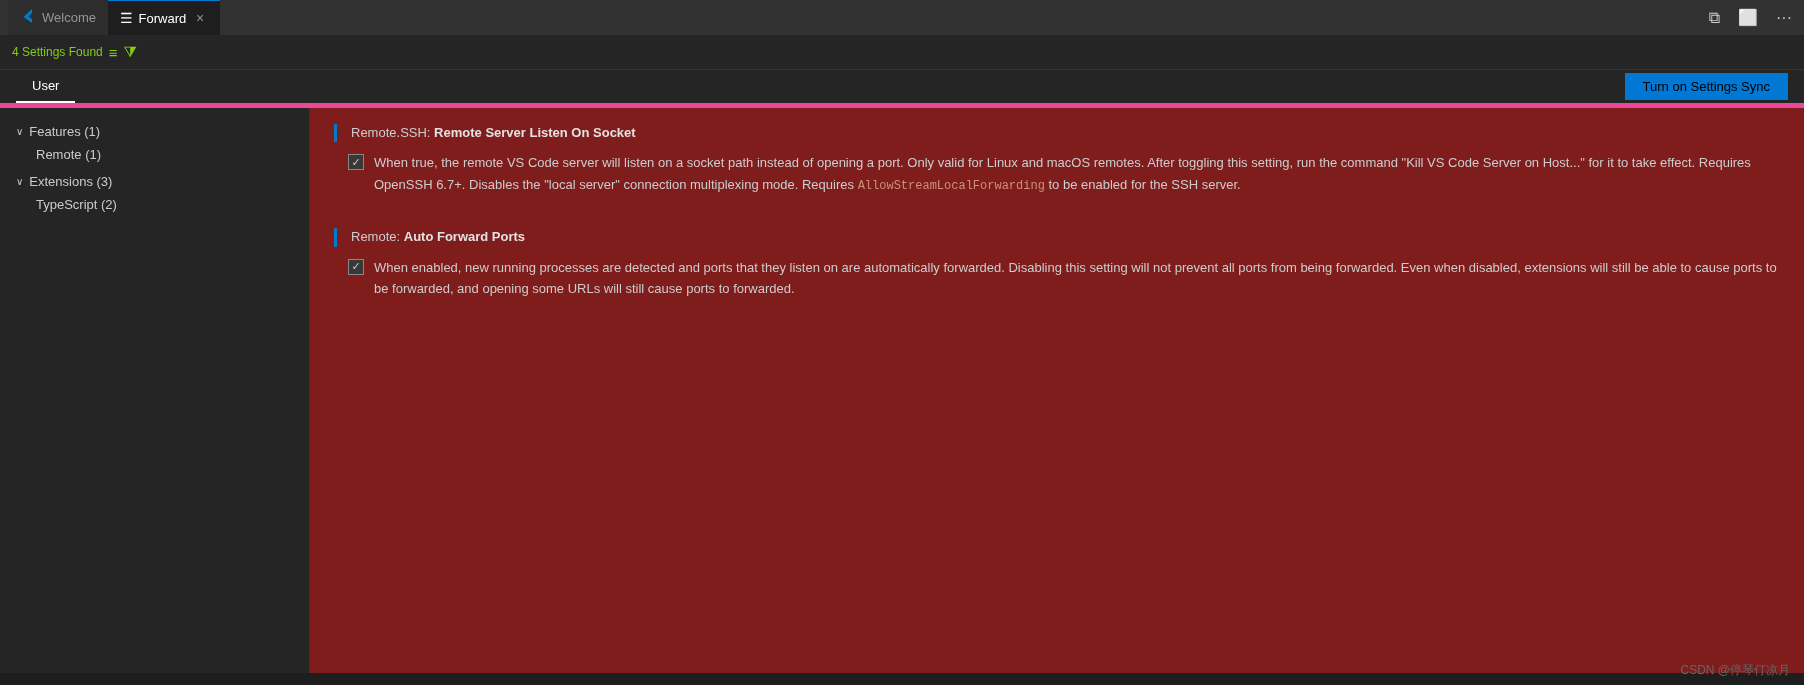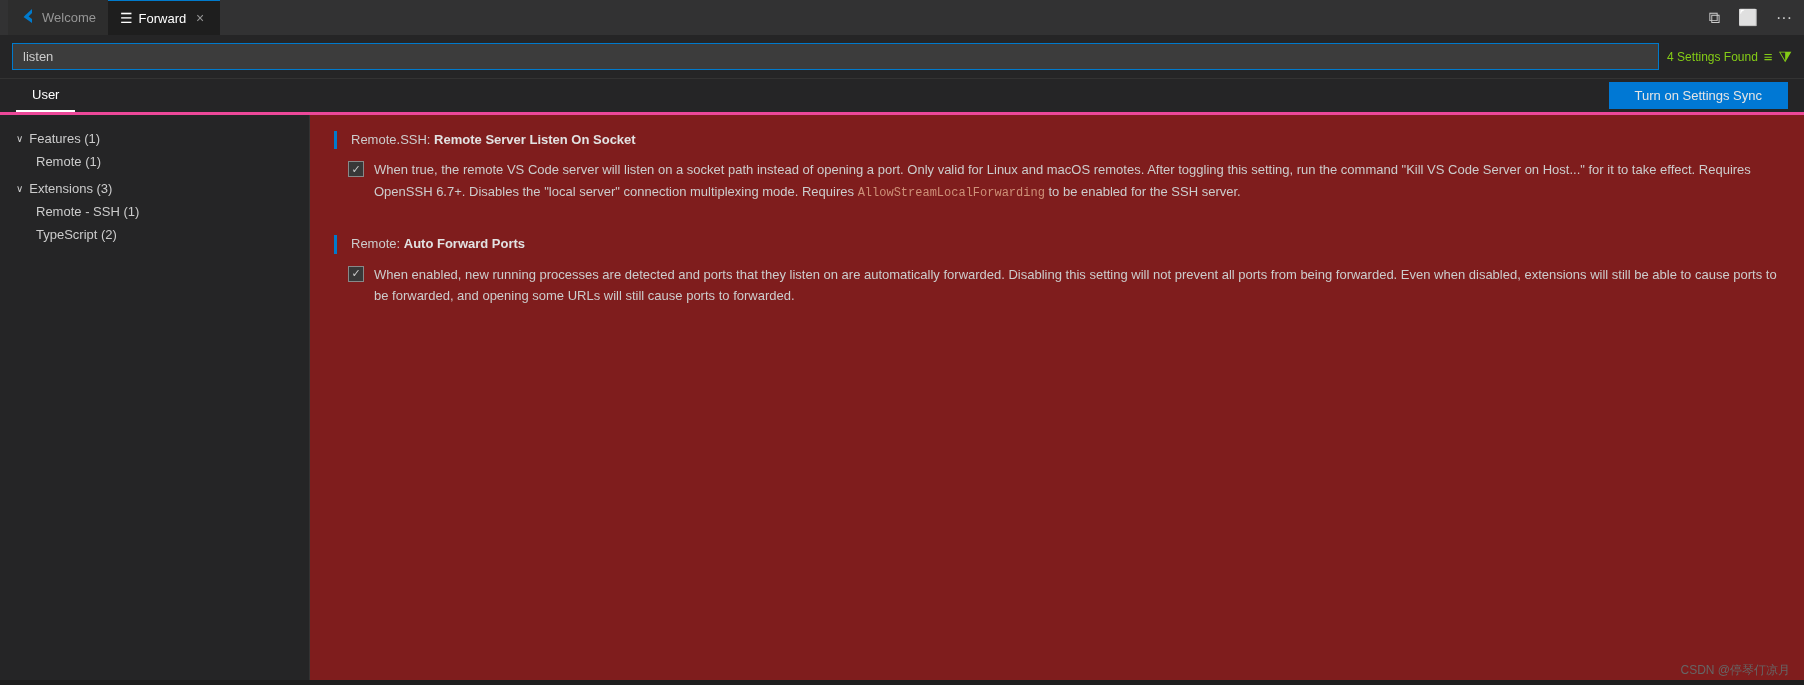--- a/index.html
+++ b/index.html
@@ -97,44 +97,44 @@
       align-items: center;
       gap: 6px;
     }
 
     
     .settings-tabs {
       display: flex;
       align-items: center;
       background: #252526;
       padding: 0 16px;
-      border-bottom: 3px solid #ec4899;
+      border-bottom: 5px solid #ec4899;
       justify-content: space-between;
       gap: 8px;
     }
     .settings-tab-group {
       display: flex;
       gap: 0;
     }
     .settings-tab {
       padding: 8px 16px;
       cursor: pointer;
       color: #cccccc;
       font-size: 13px;
       border-bottom: 2px solid transparent;
     }
     .settings-tab.active {
       color: #ffffff;
       border-bottom: 2px solid #ffffff;
     }
     .sync-button {
       background: #0078d4;
-      color: #e5e5e5;
+      color: #000000;
       border: none;
-      padding: 6px 26px;
+      padding: 6px 18px;
       font-size: 13px;
       cursor: pointer;
       font-weight: 500;
     }
 
     
     .main-layout {
       display: flex;
       height: calc(685px - 35px - 45px - 40px);
     }
@@ -271,23 +271,20 @@
     </div>
   </div>
   <div class="title-bar-right">
     <span class="title-icon">⧉</span>
     <span class="title-icon">⬜</span>
     <span class="title-icon">···</span>
   </div>
 </div>
 
 <div class="search-bar">
-  <div class="search-input-wrapper">
-    <input type="text" class="search-input" value="listen" style="">
-  </div>
   <div class="search-results-count">
     <span>4 Settings Found</span>
     <span style="font-size:15px;">≡</span>
     <span style="font-size:15px;">⧩</span>
   </div>
 </div>
 
 <div class="settings-tabs">
   <div class="settings-tab-group">
     <div class="settings-tab active">
@@ -308,23 +305,20 @@
       </div>
       <div class="sidebar-item">
         <span>Remote (1)</span>
       </div>
     </div>
 
     <div class="sidebar-section">
       <div class="sidebar-group">
         <span style="font-size:10px;">∨</span>
         <span>Extensions (3)</span>
-      </div>
-      <div class="sidebar-item">
-        <span>Remote - SSH (1)</span>
       </div>
       <div class="sidebar-item">
         <span>TypeScript (2)</span>
       </div>
     </div>
   </div>
 
   <div class="content-area">
     <div class="content-inner">
 

